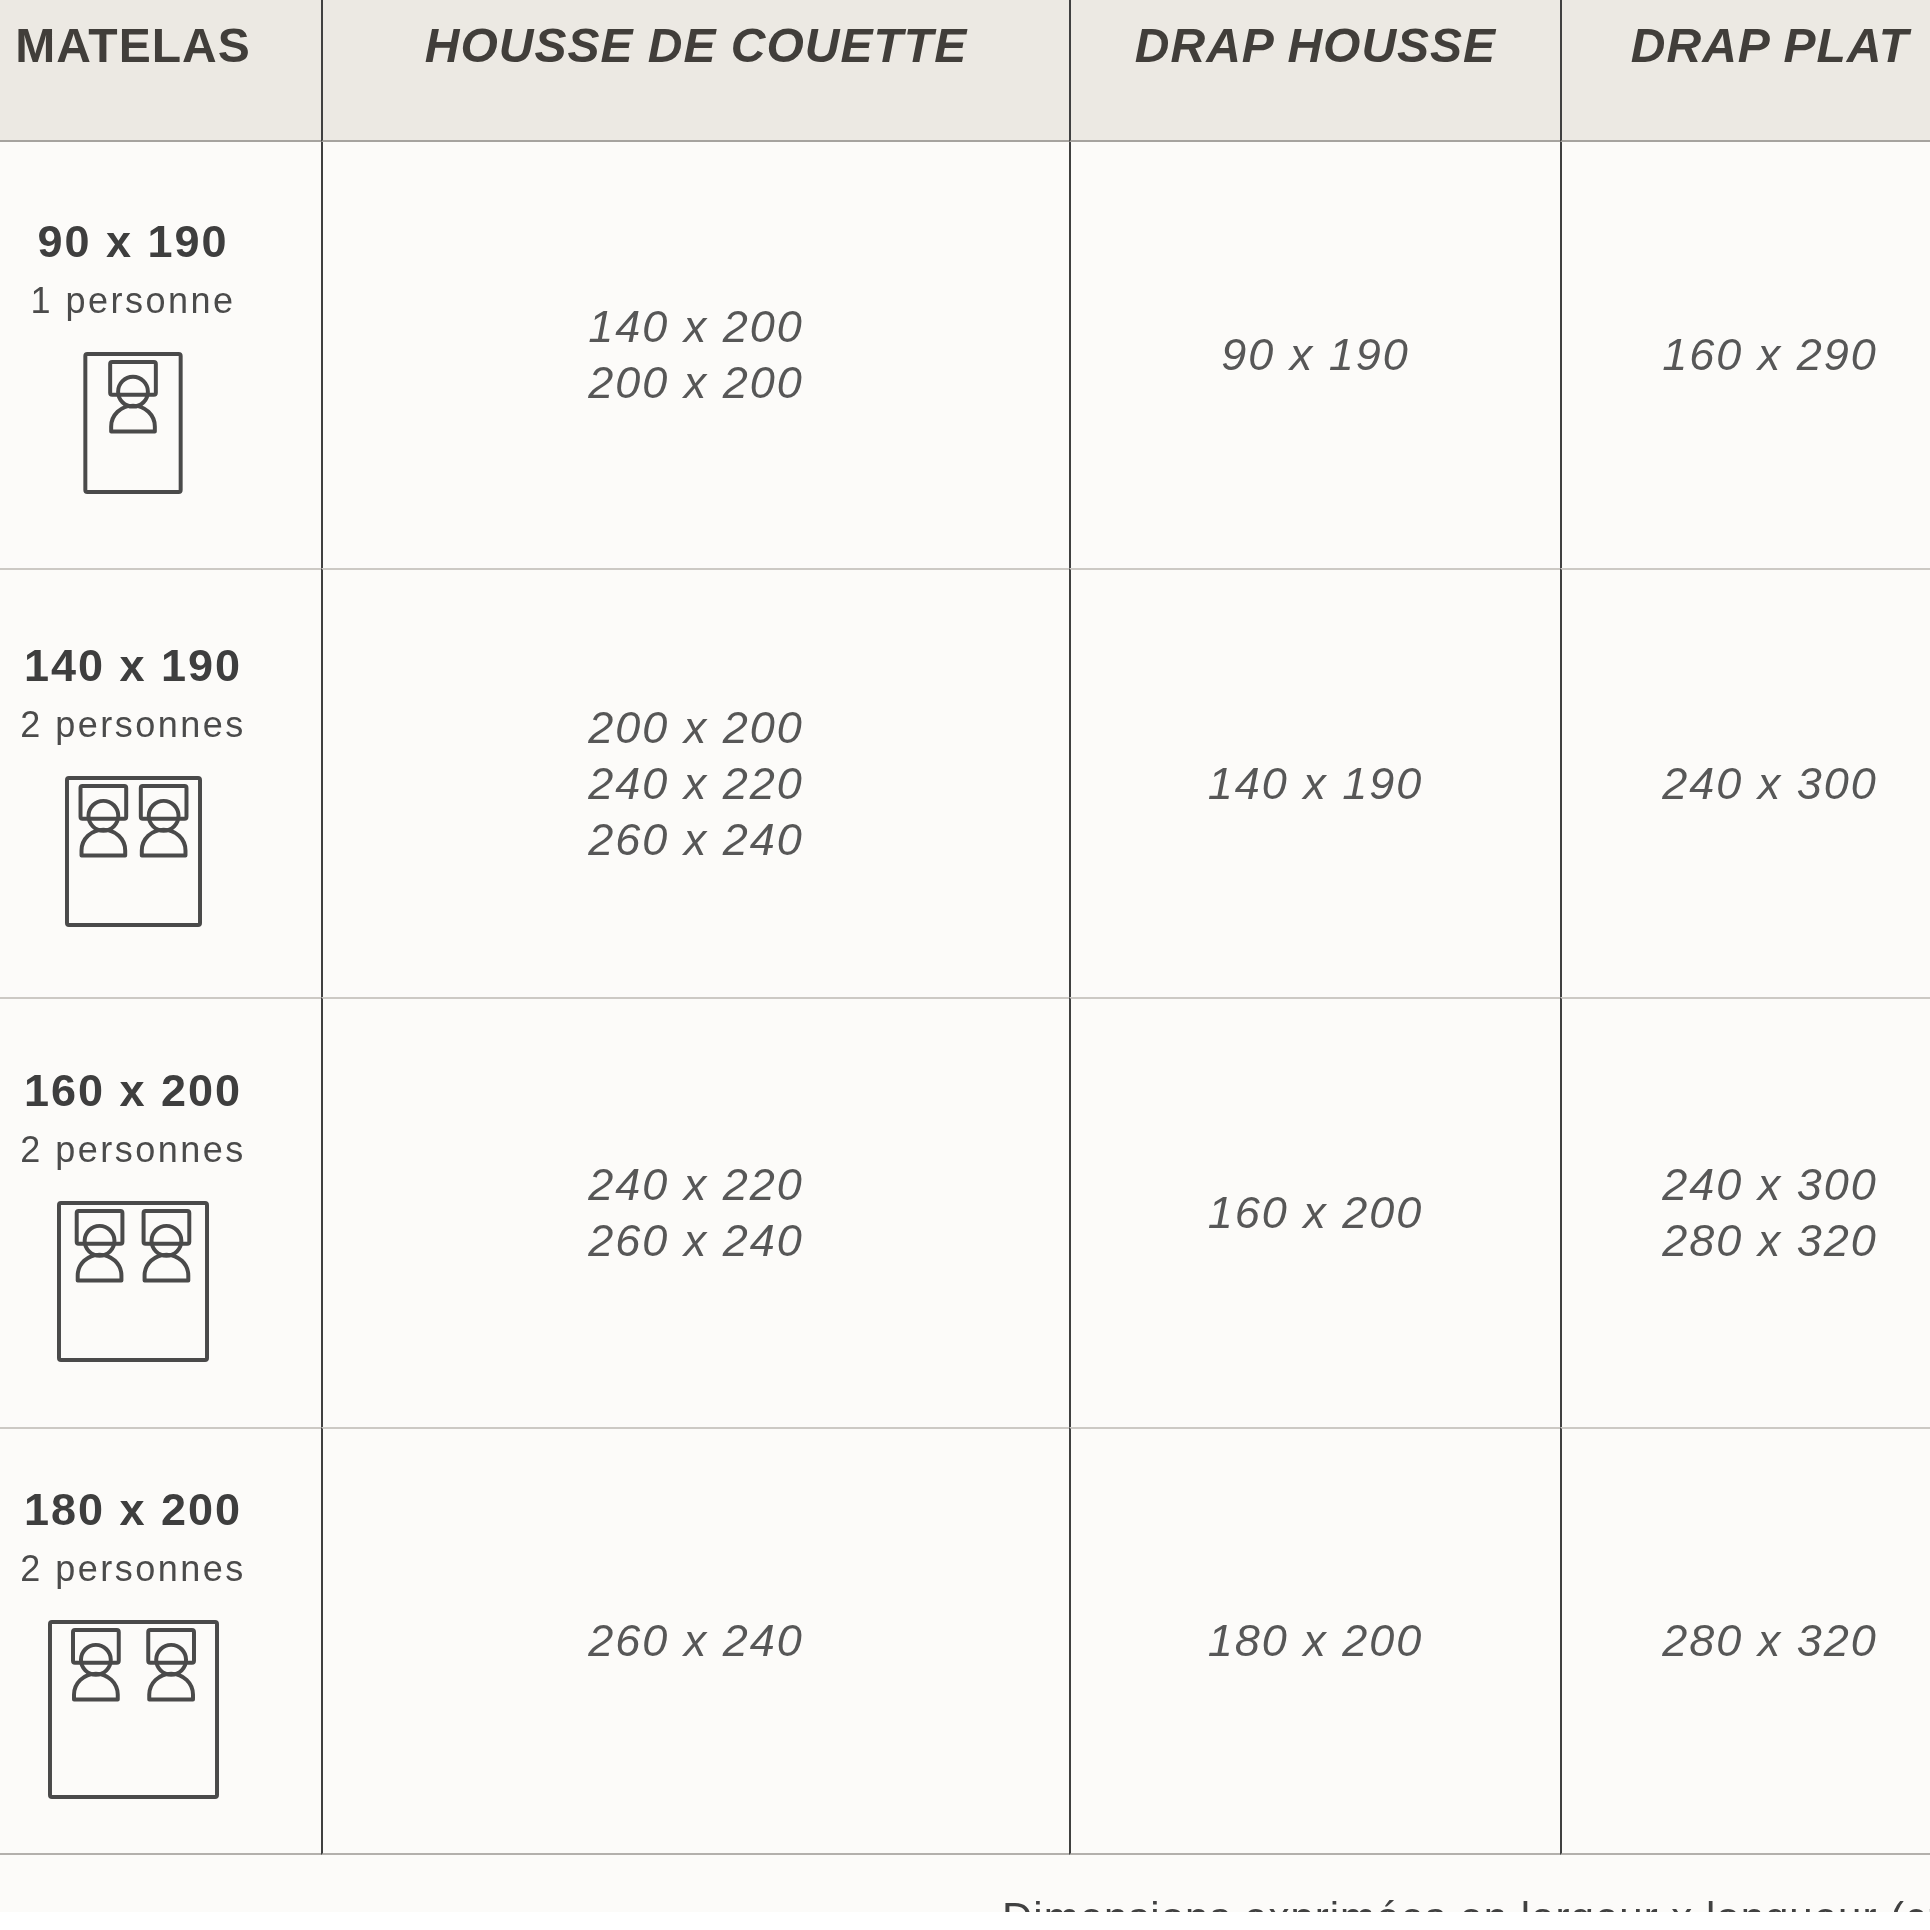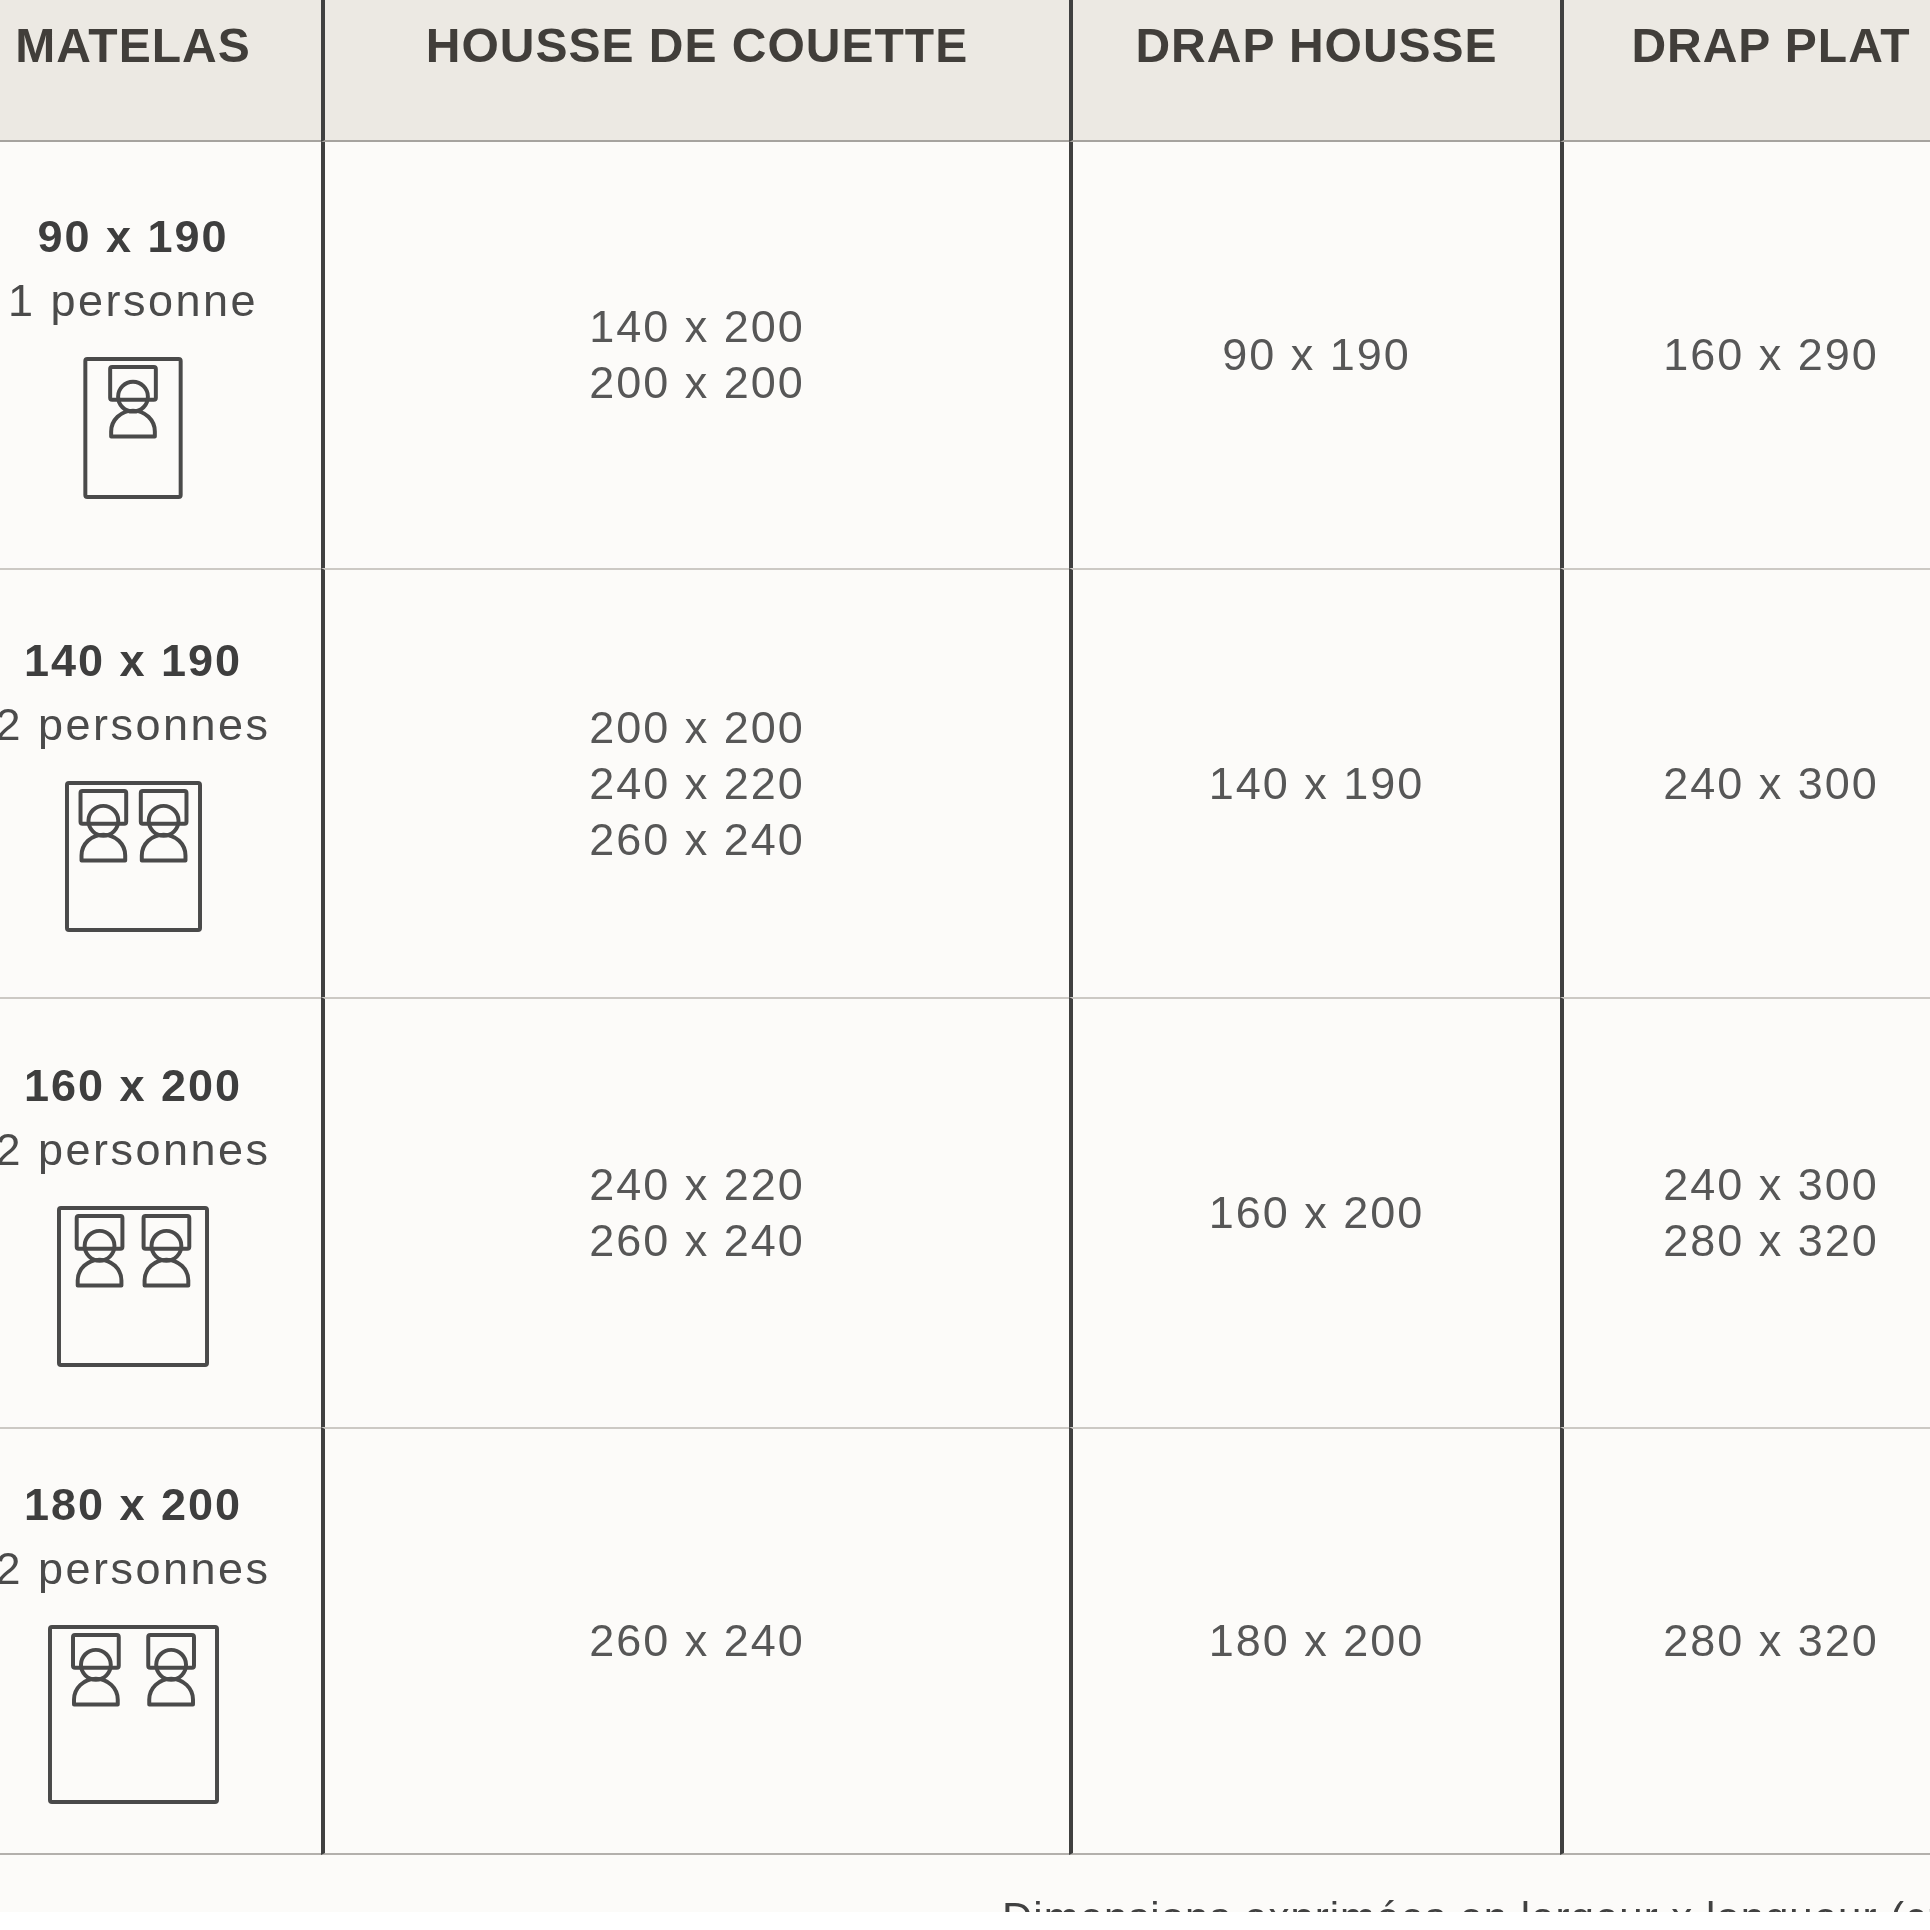--- a/index.html
+++ b/index.html
@@ -19,42 +19,42 @@
     grid-template-rows:142px 426px 429px 430px 428px;
   }
   .cell{
     box-sizing:border-box;
     display:flex;
     flex-direction:column;
     align-items:center;
     justify-content:center;
     background:#fcfbf9;
   }
-  .cell.vline{border-left:4px solid #404040;}
+  .cell.vline{border-left:2px solid #404040;font-style:italic;}
   .cell.hline{border-top:2px solid #ccc9c4;}
   .cell.bottomline{border-bottom:2px solid #b3b0ac;}
   .head{
     background:#ece9e3;
     justify-content:flex-start;
     padding-top:18px;
     border-bottom:2px solid #a6a39f;
     font-weight:bold;
     font-size:48px;
     letter-spacing:1px;
     color:#413e3a;
   }
   .mattress-size{
     font-weight:bold;
     font-size:45px;
     letter-spacing:2px;
     color:#3e3e3e;
     white-space:nowrap;
   }
   .persons-label{
-    font-size:45px;
+    font-size:36px;
     letter-spacing:2.5px;
     color:#4b4b4b;
     margin-top:12px;
     white-space:nowrap;
   }
   .bed-icon{
     margin-top:30px;
     line-height:0;
   }
   .values{

